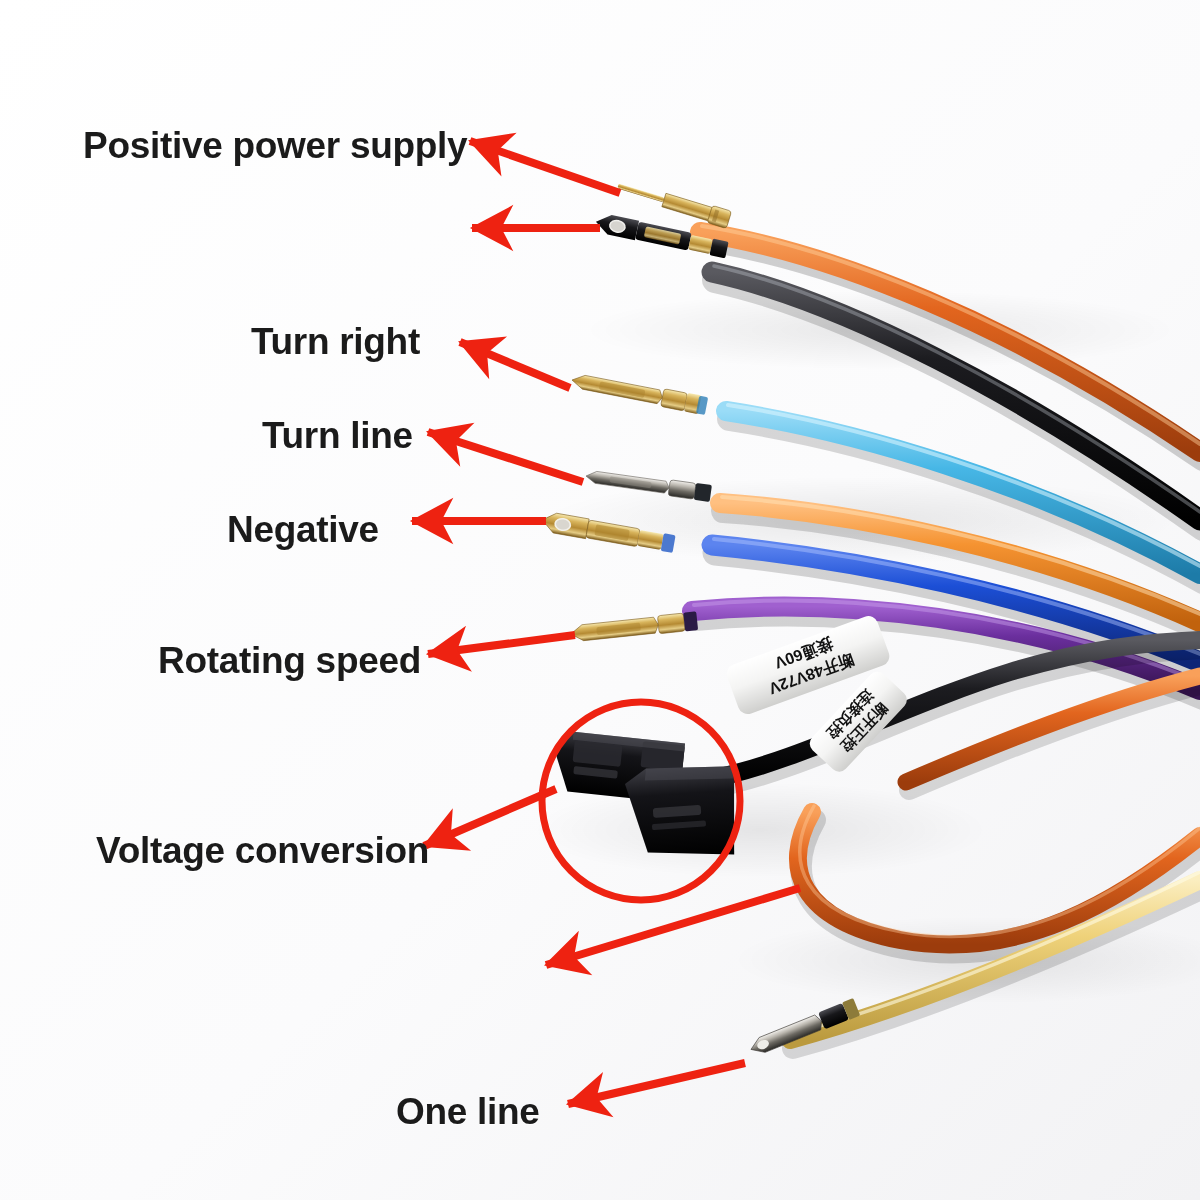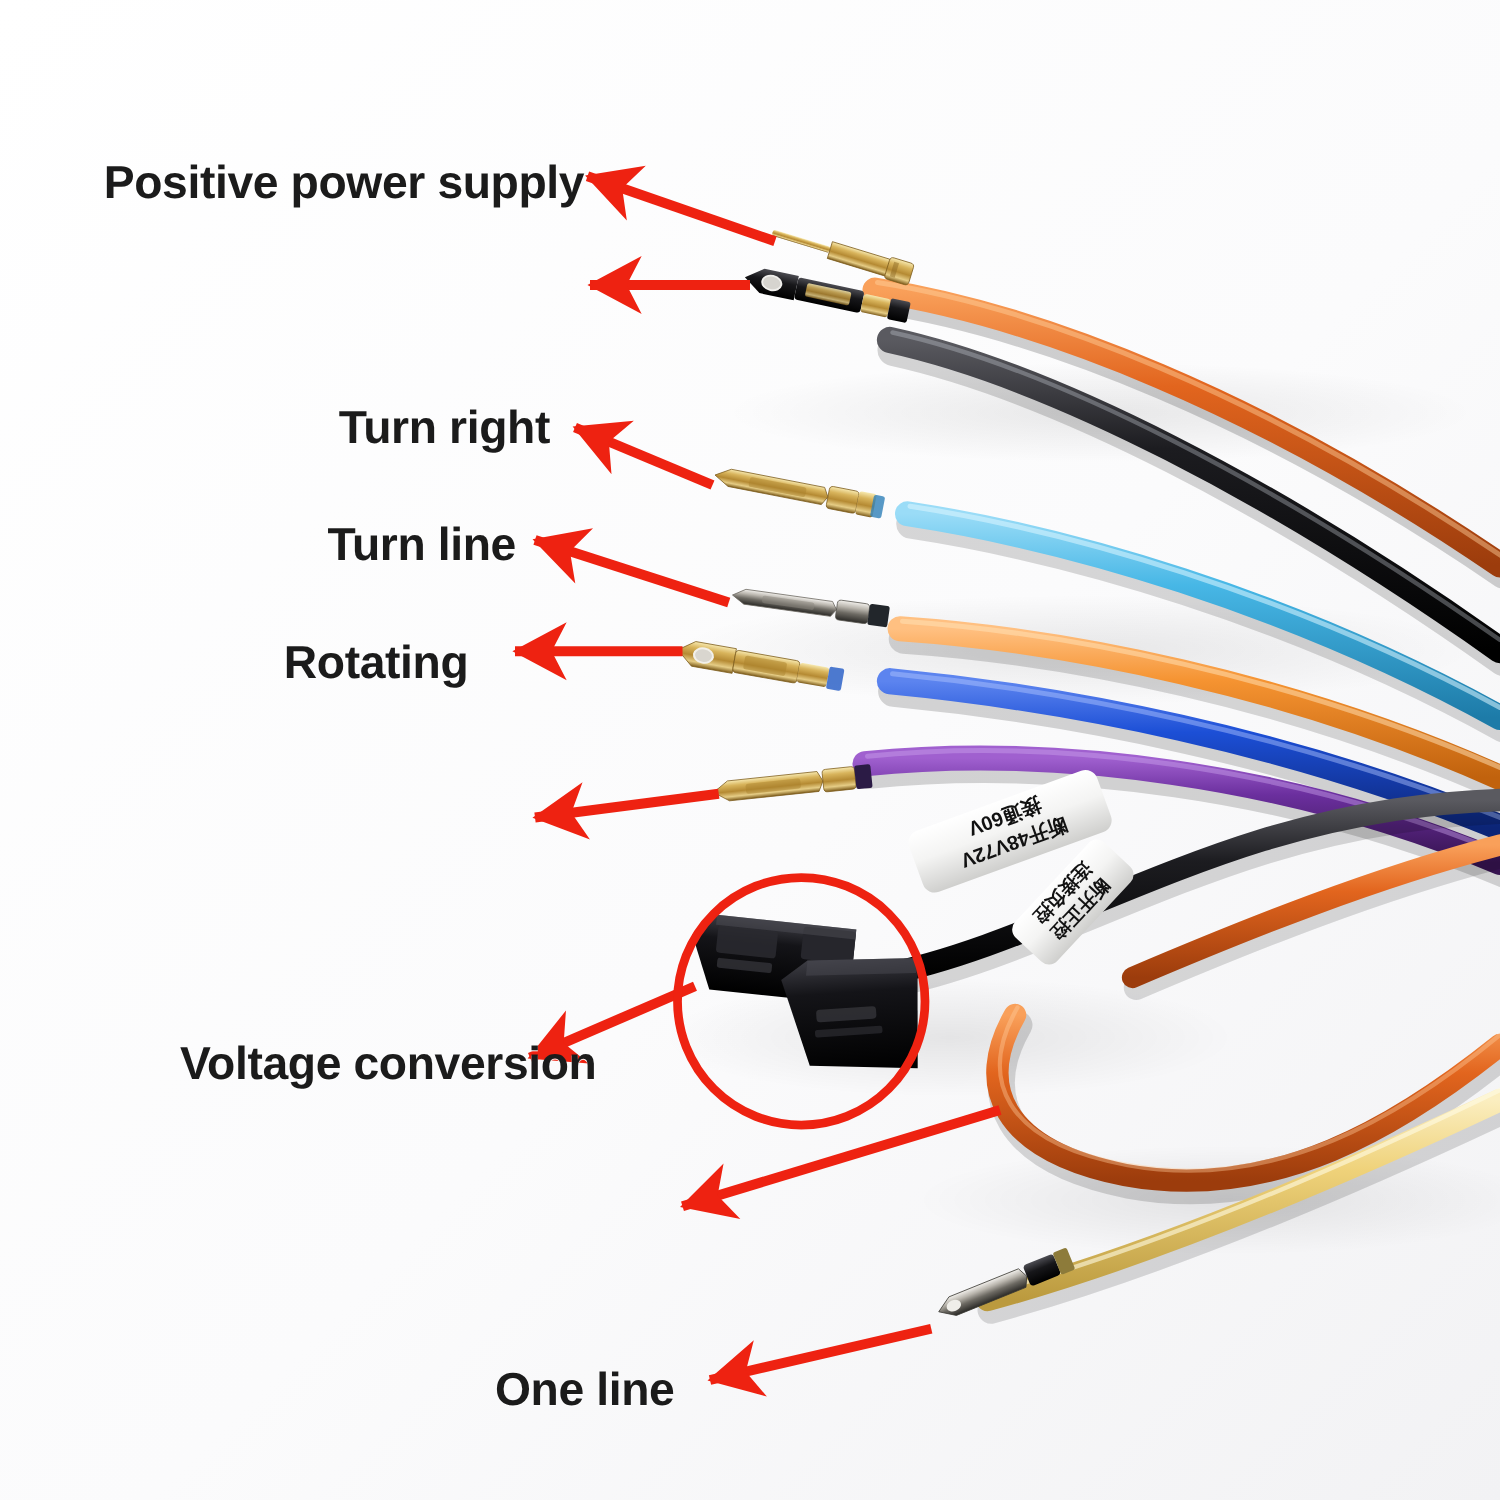--- a/index.html
+++ b/index.html
@@ -292,25 +292,26 @@
       <line x1="800" y1="888" x2="546" y2="965" marker-end="url(#arrowHead)"></line>
       <line x1="745" y1="1063" x2="568" y2="1104" marker-end="url(#arrowHead)"></line>
     </g>
 
     <circle cx="641" cy="801" r="99" fill="none" stroke="#ee2211" stroke-width="7"></circle>
   </svg>
 
   <div class="label" style="left:83px; top:122px;">Positive power supply</div>
 
 
-  <div class="label" style="left:271px; top:318px;">Turn right</div>
+  <div class="label" style="left:251px; top:318px;">Turn right</div>
 
   <div class="label" style="left:262px; top:412px;">Turn line</div>
 
-  <div class="label" style="left:227px; top:506px;">Rotating</div>
-
-
-  <div class="label" style="left:96px; top:827px;margin-left:48px;">Voltage conversion</div>
+  <div class="label" style="left:227px; top:506px;">Negative</div>
+
+  <div class="label" style="left:158px; top:637px;">Rotating speed</div>
+
+  <div class="label" style="left:96px; top:827px;">Voltage conversion</div>
 
 
   <div class="label" style="left:396px; top:1088px;">One line</div>
 
 </div>
 
 </body></html>

